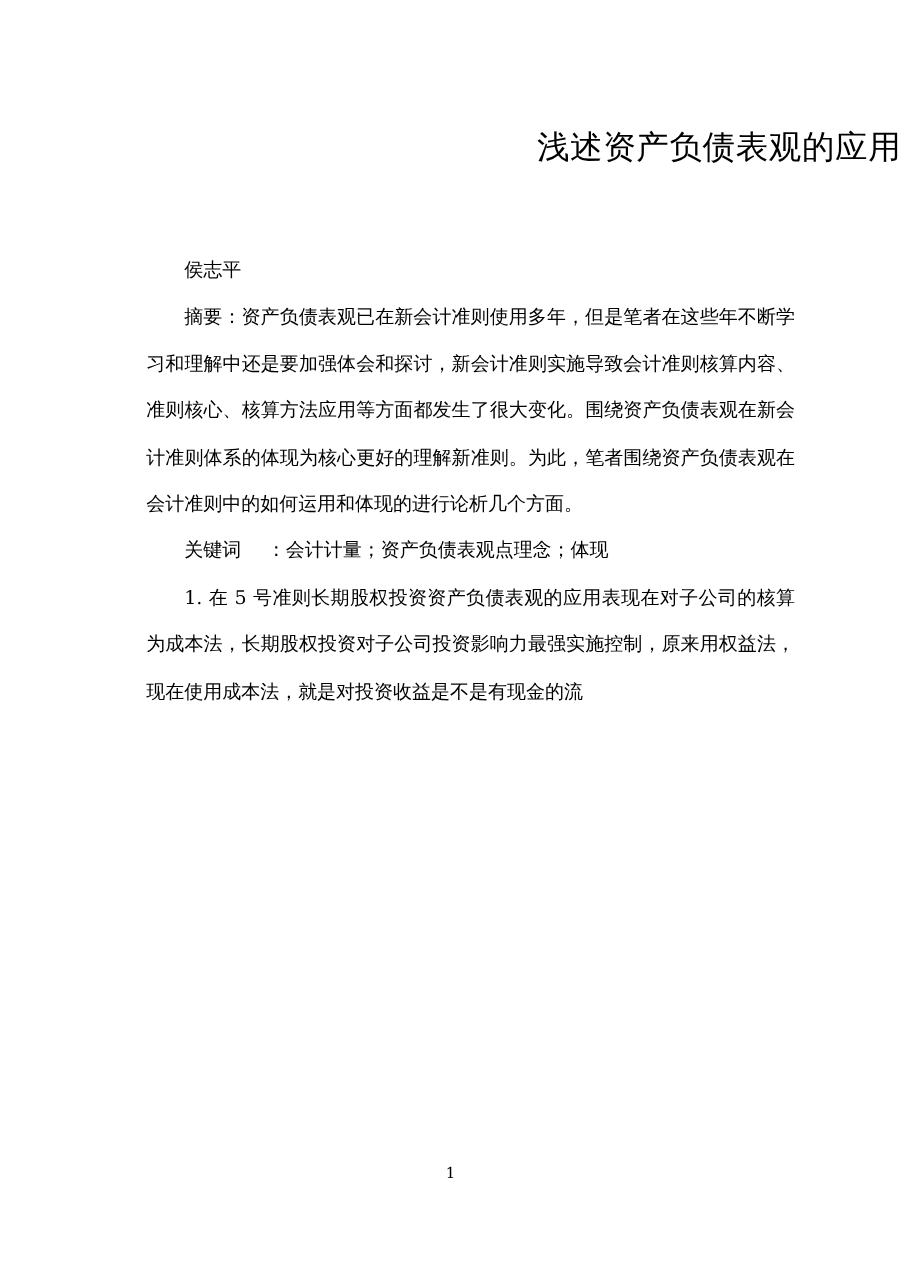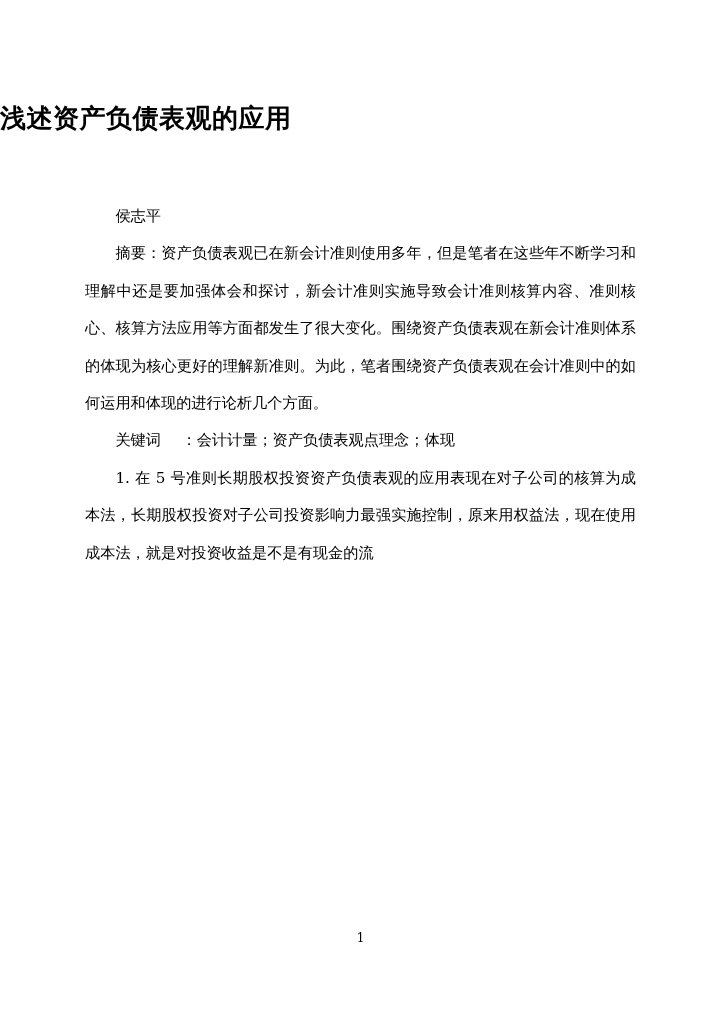--- a/index.html
+++ b/index.html
@@ -21,23 +21,23 @@
     background: #ffffff;
     overflow: hidden;
     box-sizing: border-box;
   }
   
   .doc-title {
     position: absolute;
     top: 84px;
     left: 0;
     width: 721px;
-    text-align: left;
+    text-align: right;
     font-size: 26px;
-    font-weight: 700;
+    font-weight: 400;
     letter-spacing: 0.5px;
     line-height: 34px;
     font-family: "DejaVu Serif", "Liberation Serif", serif;
   }
   
   .body-block {
     position: absolute;
     top: 198px;
     left: 85px;
     width: 551px;
@@ -47,20 +47,21 @@
     font-size: 15.2px;
     line-height: 37.4px;
     text-align: justify;
     text-justify: inter-ideograph;
     text-align-last: left;
     word-break: break-all;
     font-family: "DejaVu Serif", "Liberation Serif", serif;
   }
   .para.indent {
     text-indent: 2em;
+    margin-left: 32px;
   }
   
   .kw-gap {
     display: inline-block;
     width: 1.35em;
   }
   
   .page-number {
     position: absolute;
     top: 930px;

